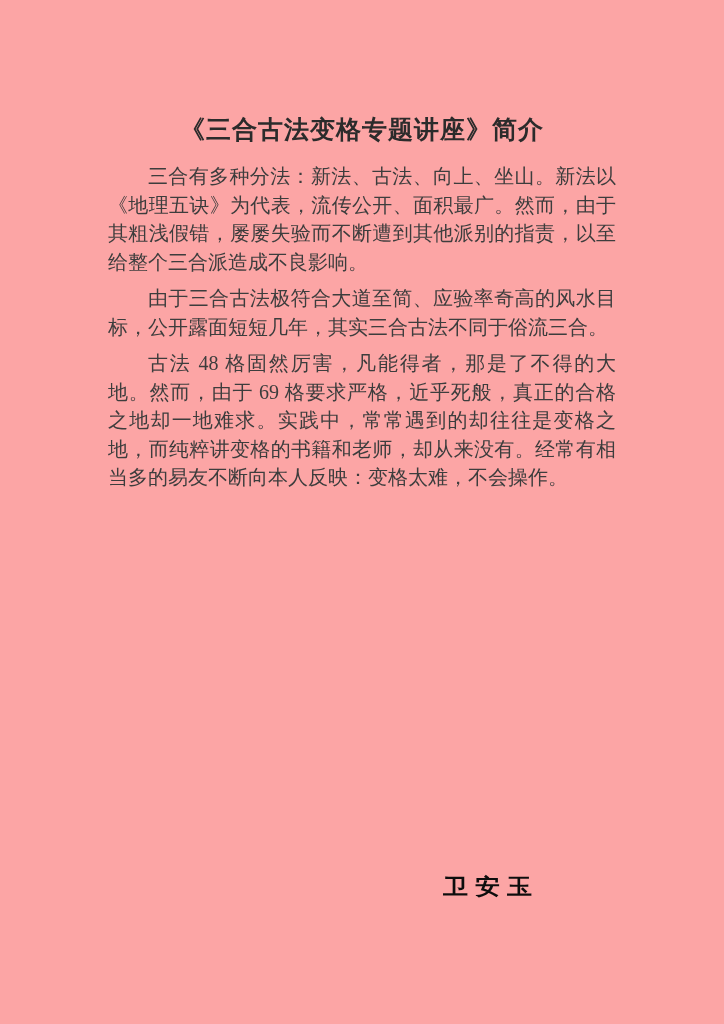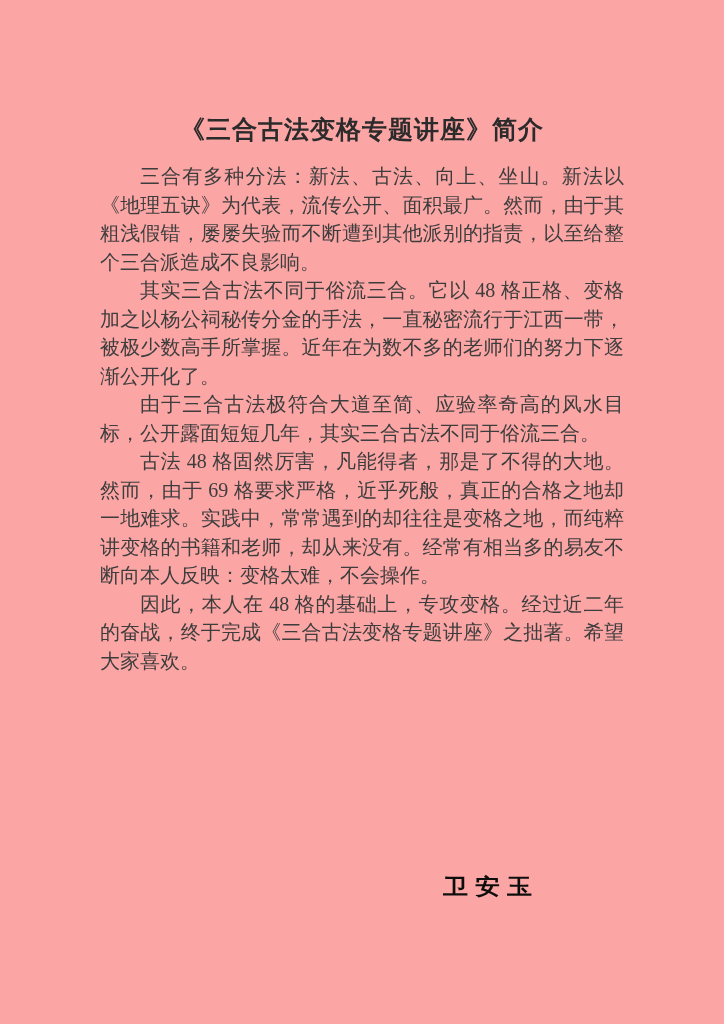--- a/index.html
+++ b/index.html
@@ -25,21 +25,21 @@
   .doc-title {
     margin: 115px 0 18px 0;
     font-size: 25px;
     line-height: 29px;
     font-weight: bold;
     text-align: center;
     color: #2b2b2b;
     letter-spacing: 1px;
   }
   .doc-body p {
-    margin: 0;
+    margin: 8px;
     font-size: 20px;
     line-height: 28.5px;
     color: #3d3d3d;
     text-align: justify;
     text-justify: inter-character;
     text-indent: 2em;
     word-break: normal;
   }
   .signature {
     position: absolute;
@@ -55,20 +55,18 @@
   }
 </style>
 </head>
 <body>
 
 <div class="page">
   <div class="content">
     <h1 class="doc-title">《三合古法变格专题讲座》简介</h1>
     <div class="doc-body">
       <p>三合有多种分法：新法、古法、向上、坐山。新法以《地理五诀》为代表，流传公开、面积最广。然而，由于其粗浅假错，屡屡失验而不断遭到其他派别的指责，以至给整个三合派造成不良影响。</p>
-      <p>其实三合古法不同于俗流三合。它以 48 格正格、变格加之以杨公祠秘传分金的手法，一直秘密流行于江西一带，被极少数高手所掌握。近年在为数不多的老师们的努力下逐渐公开化了。</p>
       <p>由于三合古法极符合大道至简、应验率奇高的风水目标，公开露面短短几年，其实三合古法不同于俗流三合。</p>
       <p>古法 48 格固然厉害，凡能得者，那是了不得的大地。然而，由于 69 格要求严格，近乎死般，真正的合格之地却一地难求。实践中，常常遇到的却往往是变格之地，而纯粹讲变格的书籍和老师，却从来没有。经常有相当多的易友不断向本人反映：变格太难，不会操作。</p>
-      <p>因此，本人在 48 格的基础上，专攻变格。经过近二年的奋战，终于完成《三合古法变格专题讲座》之拙著。希望大家喜欢。</p>
     </div>
   </div>
   <div class="signature">卫安玉</div>
 </div>
 
 </body></html>

